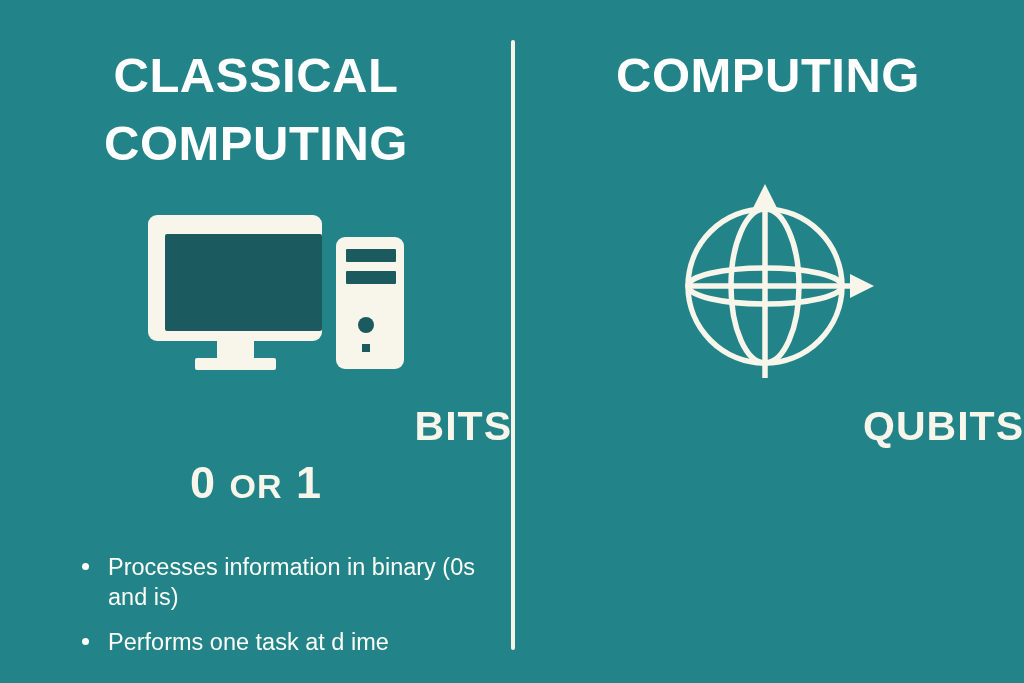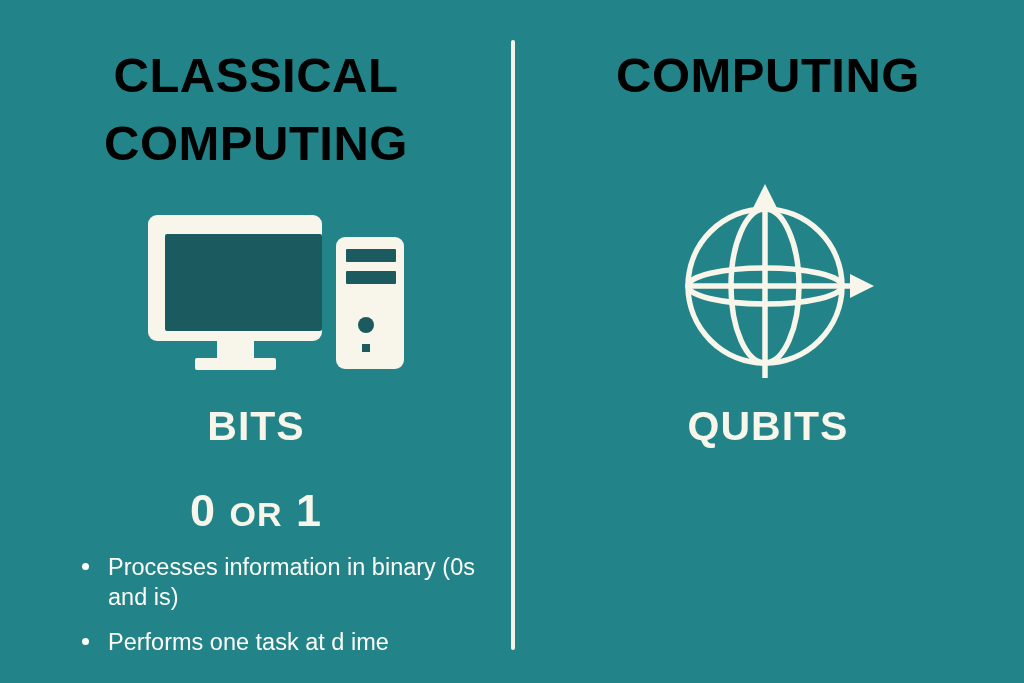--- a/index.html
+++ b/index.html
@@ -38,21 +38,21 @@
   .col.left  { left: 0; }
   .col.right { left: 512px; }
 
   
   .heading {
     position: absolute;
     left: 0;
     width: 512px;
     top: 42px;
     text-align: center;
-    color: #000000;
+    color: #ffffff;
     font-weight: bold;
     font-size: 49px;
     line-height: 1.38;
     letter-spacing: 0.5px;
   }
   .heading .l2 { display: block; text-align: center; }
 
   
   .icon-area {
     position: absolute;
@@ -150,31 +150,31 @@
     width: 220px;
     height: 215px;
   }
 
   
   .unit {
     position: absolute;
     left: 0;
     width: 512px;
     top: 403px;
-    text-align: center;
+    text-align: right;
     color: #f8f5ea;
     font-weight: bold;
     font-size: 41px;
     letter-spacing: 1px;
   }
   .value {
     position: absolute;
     left: 0;
     width: 512px;
-    top: 485px;
+    top: 457px;
     text-align: center;
     color: #f8f5ea;
     font-weight: bold;
     font-size: 45px;
     letter-spacing: 1px;
     white-space: nowrap;
   }
   .value .small {
     font-size: 34px;
   }

